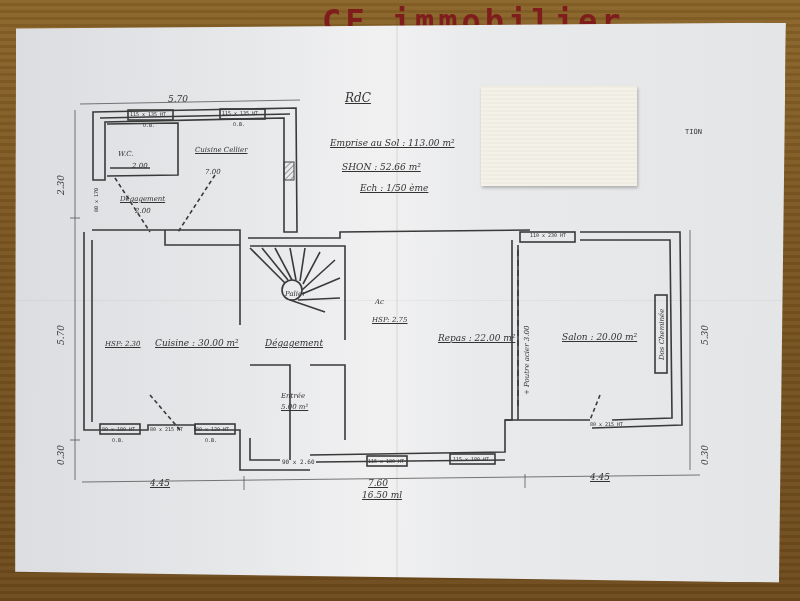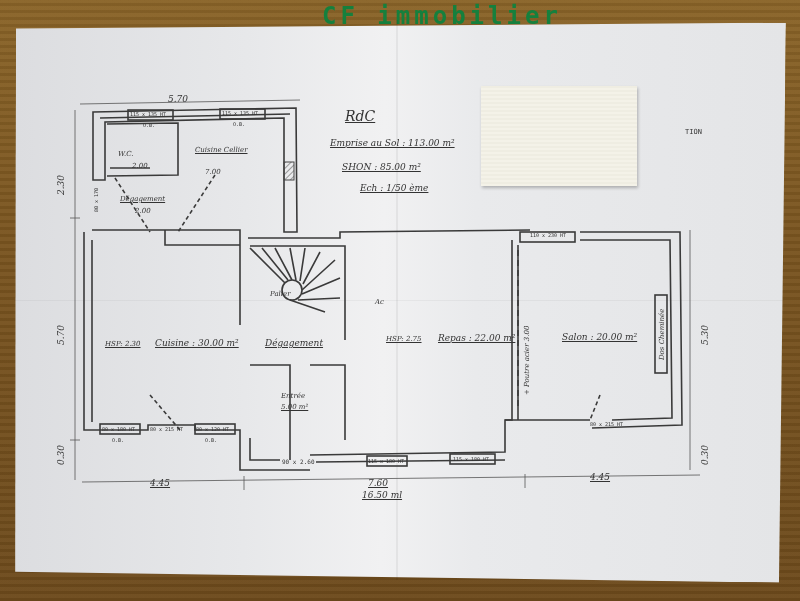--- a/index.html
+++ b/index.html
@@ -8,21 +8,21 @@
          font-family: "DejaVu Sans Mono", monospace; }
   .wood-grain { position:absolute; inset:0;
     background: repeating-linear-gradient(0deg, rgba(0,0,0,0.06) 0 3px, rgba(255,255,255,0.03) 3px 7px); }
   .paper { position:absolute; left:14px; top:20px; width:770px; height:560px;
     background: linear-gradient(90deg,#dcdde0 0%, #e7e8ea 30%, #f1f1f2 48%, #e9eaec 60%, #e4e5e7 100%);
     transform: rotate(0.4deg); box-shadow: 0 2px 6px rgba(0,0,0,0.4);
     clip-path: polygon(0 2%, 100% 0, 99.6% 100%, 0.4% 99%); }
   .fold-v { position:absolute; left:396px; top:20px; width:2px; height:560px; background:rgba(0,0,0,0.05); }
   .fold-h { position:absolute; left:14px; top:300px; width:770px; height:1px; background:rgba(0,0,0,0.04); }
   .brand { position:absolute; left:322px; top:2px; font-family:"DejaVu Sans Mono", monospace;
-    font-size:24px; font-weight:bold; color:#15803d; letter-spacing:4px; }
+    font-size:32px; font-weight:bold; color:#7f1d1d; letter-spacing:4px; }
   .brand-swoosh { position:absolute; left:330px; top:32px; width:140px; height:8px;
     border-top:2px solid #111; border-radius:50% 50% 0 0; }
   .sticker { position:absolute; left:481px; top:86px; width:156px; height:100px;
     background: repeating-linear-gradient(0deg,#f4f2e8 0 2px,#efede2 2px 4px);
     box-shadow: 1px 2px 3px rgba(0,0,0,0.25); }
   .plan { position:absolute; left:0; top:0; }
   .t { position:absolute; color:#333; font-family:"DejaVu Sans Mono", monospace; white-space:nowrap; }
   .hand { font-family:"DejaVu Serif", serif; font-style:italic; }
   .ul { text-decoration: underline; }
   .small { font-size:7px; }
@@ -101,23 +101,23 @@
     <line x1="82" y1="482" x2="700" y2="475"></line>
     <line x1="244" y1="476" x2="244" y2="490"></line>
     <line x1="525" y1="474" x2="525" y2="488"></line>
     <line x1="690" y1="230" x2="690" y2="470"></line>
   </g>
 </svg>
 
 <div class="sticker"></div>
 <div class="t small" style="left:640px;top:128px;margin-left:45px;">TION</div>
 
-<div class="t hand big ul" style="left:345px;top:108px;font-size:14px;">RdC</div>
+<div class="t hand big ul" style="left:345px;top:91px;font-size:12px;">RdC</div>
 <div class="t hand med ul" style="left:330px;top:138px;">Emprise au Sol : 113.00 m²</div>
-<div class="t hand med ul" style="left:342px;top:162px;">SHON : 85.00 m²</div>
+<div class="t hand med ul" style="left:342px;top:162px;">SHON : 52.66 m²</div>
 <div class="t hand med ul" style="left:332px;top:183px;margin-left:28px;">Ech : 1/50 ème</div>
 
 <div class="t hand med" style="left:168px;top:94px;">5.70</div>
 <div class="t hand med vert" style="left:56px;top:195px;">2.30</div>
 <div class="t hand med vert" style="left:56px;top:345px;">5.70</div>
 <div class="t hand med vert" style="left:56px;top:465px;">0.30</div>
 <div class="t hand med ul" style="left:150px;top:478px;">4.45</div>
 <div class="t hand med ul" style="left:368px;top:478px;">7.60</div>
 <div class="t hand med ul" style="left:362px;top:490px;">16.50 ml</div>
 <div class="t hand med ul" style="left:590px;top:472px;">4.45</div>
@@ -127,25 +127,25 @@
 <div class="t hand small" style="left:118px;top:150px;">W.C.</div>
 <div class="t hand small" style="left:132px;top:162px;">2.00</div>
 <div class="t hand small ul" style="left:195px;top:146px;">Cuisine Cellier</div>
 <div class="t hand small" style="left:205px;top:168px;">7.00</div>
 <div class="t hand small ul" style="left:120px;top:195px;">Dégagement</div>
 <div class="t hand small" style="left:135px;top:207px;">2.00</div>
 
 <div class="t hand small ul" style="left:105px;top:340px;">HSP: 2.30</div>
 <div class="t hand med ul" style="left:155px;top:338px;">Cuisine : 30.00 m²</div>
 <div class="t hand med ul" style="left:265px;top:338px;">Dégagement</div>
-<div class="t hand small" style="left:270px;top:290px;">Palier</div>
+<div class="t hand small" style="left:285px;top:290px;">Palier</div>
 <div class="t hand small" style="left:281px;top:392px;">Entrée</div>
 <div class="t hand small ul" style="left:281px;top:403px;">5.00 m²</div>
 
-<div class="t hand small ul" style="left:372px;top:335px;margin-left:14px;">HSP: 2.75</div>
+<div class="t hand small ul" style="left:372px;top:316px;">HSP: 2.75</div>
 <div class="t hand med ul" style="left:438px;top:333px;text-align:center;">Repas : 22.00 m²</div>
 <div class="t hand small" style="left:375px;top:298px;">Ac</div>
 <div class="t hand med ul" style="left:562px;top:332px;">Salon : 20.00 m²</div>
 
 <div class="t hand small vert" style="left:658px;top:360px;">Dos Cheminée</div>
 <div class="t hand small vert" style="left:523px;top:395px;">+ Poutre acier 3.00</div>
 
 <div class="t small" style="left:130px;top:111px;font-size:5px;">115 x 135 HT</div>
 <div class="t small" style="left:143px;top:122px;font-size:5px;">O.B.</div>
 <div class="t small" style="left:222px;top:110px;font-size:5px;">115 x 135 HT</div>

